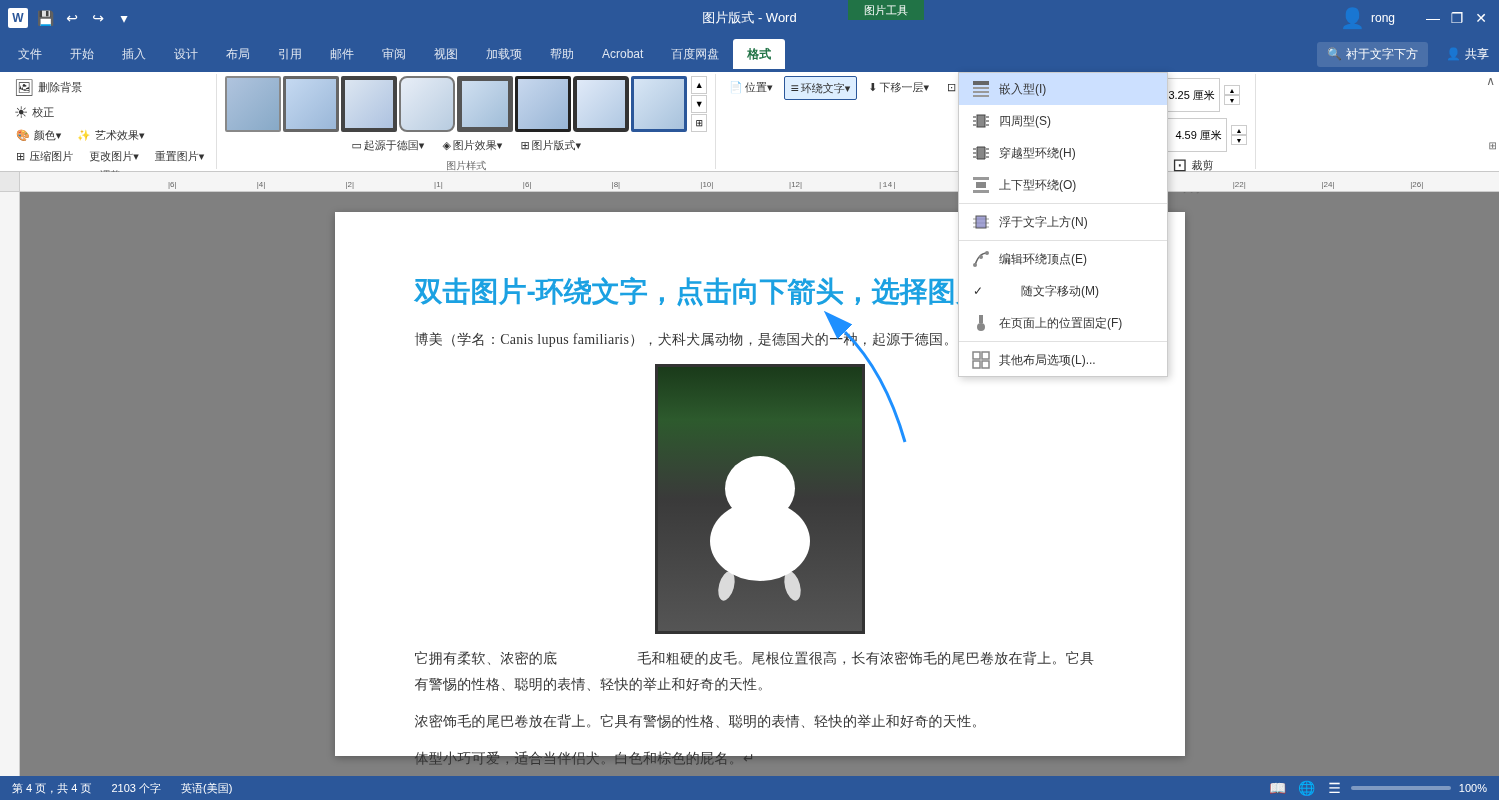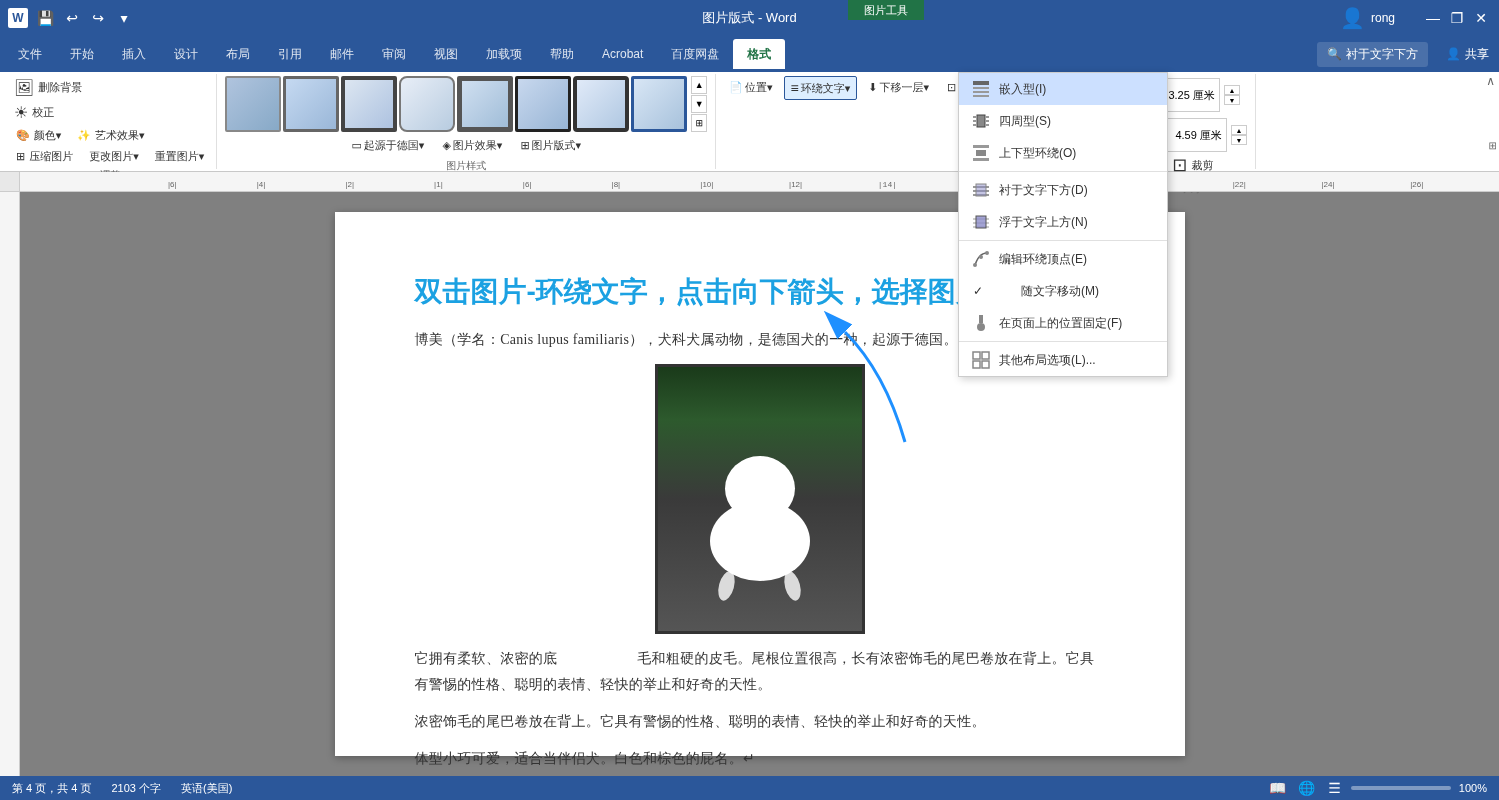--- a/index.html
+++ b/index.html
@@ -570,39 +570,42 @@
           <rect x="15" y="5" width="3" height="2" fill="#999"></rect>
           <rect x="15" y="9" width="3" height="2" fill="#999"></rect>
           <rect x="15" y="13" width="3" height="2" fill="#999"></rect>
         </svg>
     </div>
     <span class="menu-item-text">四周型(S)</span>
   </div>
   <div class="menu-item">
     <div class="menu-icon">
       <svg width="20" height="20" viewBox="0 0 20 20">
+          <path d="M6,4 L14,4 L14,16 L6,16 Z" fill="#888" stroke="#444"></path>
+          <rect x="2" y="5" width="3" height="2" fill="#999"></rect>
+          <rect x="2" y="9" width="4" height="2" fill="#999"></rect>
+          <rect x="2" y="13" width="3" height="2" fill="#999"></rect>
+          <rect x="15" y="5" width="3" height="2" fill="#999"></rect>
+          <rect x="14" y="9" width="4" height="2" fill="#999"></rect>
+          <rect x="15" y="13" width="3" height="2" fill="#999"></rect>
+        </svg>
+    </div>
+    <span class="menu-item-text">穿越型环绕(H)</span>
+  </div>
+  <div class="menu-item">
+    <div class="menu-icon">
+      <svg width="20" height="20" viewBox="0 0 20 20">
           <rect x="2" y="2" width="16" height="3" fill="#999"></rect>
           <rect x="5" y="7" width="10" height="6" fill="#888"></rect>
           <rect x="2" y="15" width="16" height="3" fill="#999"></rect>
         </svg>
     </div>
     <span class="menu-item-text">上下型环绕(O)</span>
   </div>
   <div class="menu-sep"></div>
-  <div class="menu-item">
-    <div class="menu-icon">
-      <svg width="20" height="20" viewBox="0 0 20 20">
-          <rect x="2" y="6" width="16" height="2" fill="#999"></rect>
-          <rect x="2" y="10" width="16" height="2" fill="#999"></rect>
-          <rect x="2" y="14" width="16" height="2" fill="#999"></rect>
-          <rect x="5" y="4" width="10" height="12" fill="rgba(140,140,200,0.5)" stroke="#888"></rect>
-        </svg>
-    </div>
-    <span class="menu-item-text">衬于文字下方(D)</span>
-  </div>
   <div class="menu-item">
     <div class="menu-icon">
       <svg width="20" height="20" viewBox="0 0 20 20">
           <rect x="2" y="6" width="16" height="2" fill="#ccc"></rect>
           <rect x="2" y="10" width="16" height="2" fill="#ccc"></rect>
           <rect x="2" y="14" width="16" height="2" fill="#ccc"></rect>
           <rect x="5" y="4" width="10" height="12" fill="rgba(140,140,200,0.8)" stroke="#555"></rect>
         </svg>
     </div>
     <span class="menu-item-text">浮于文字上方(N)</span>

